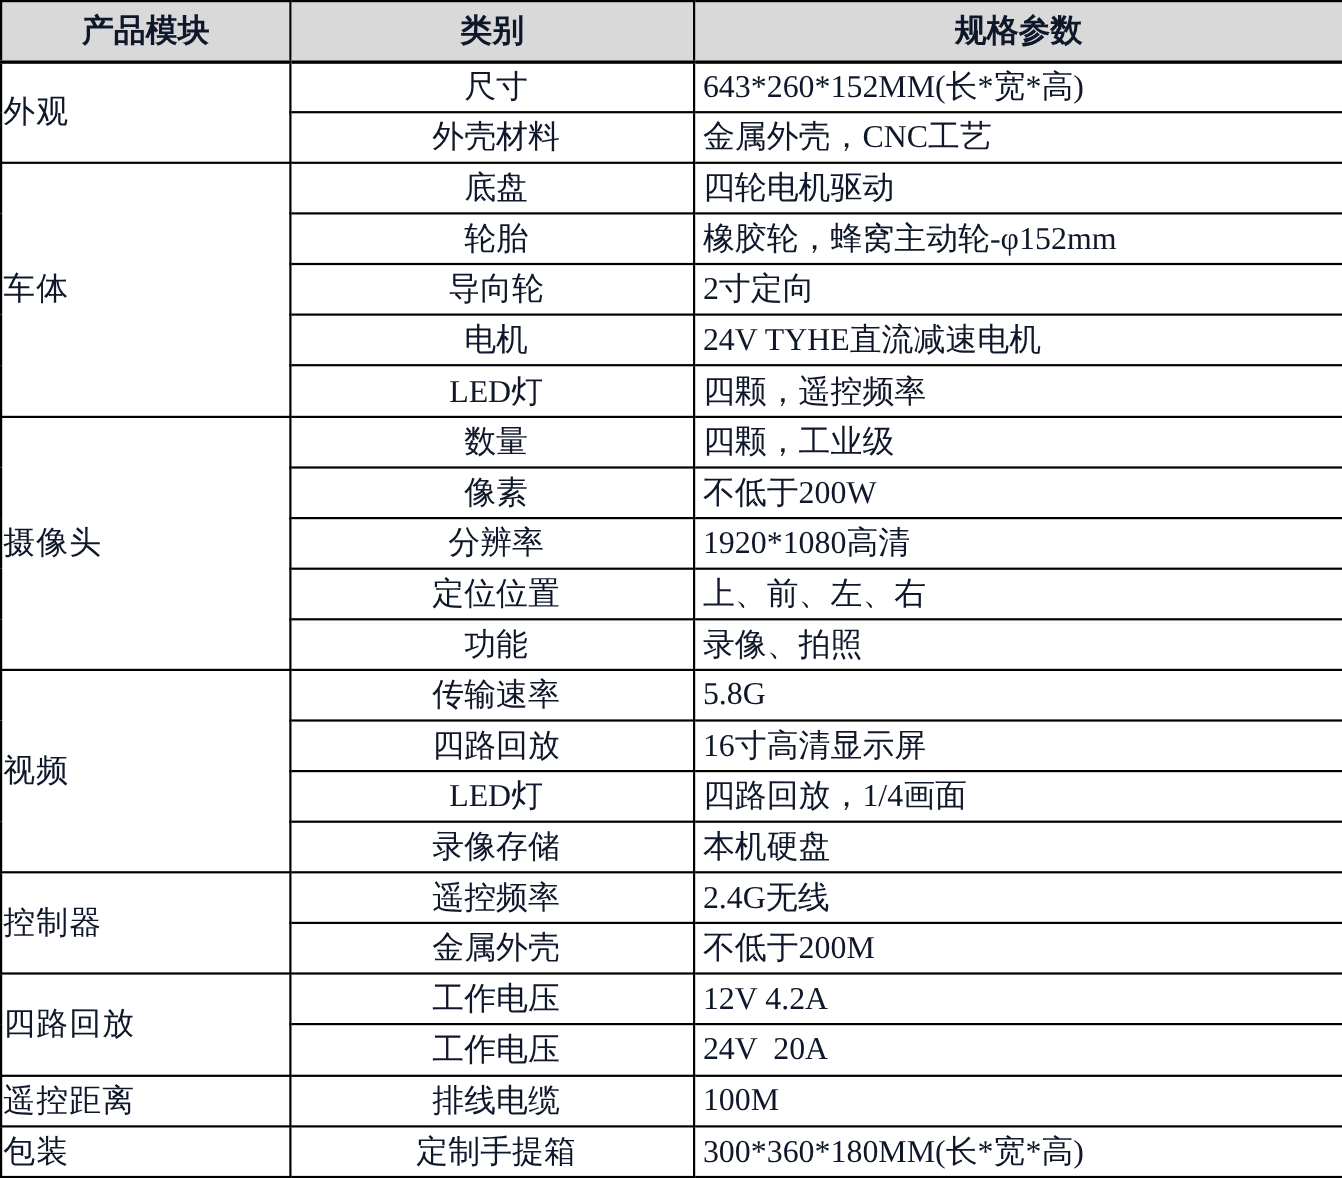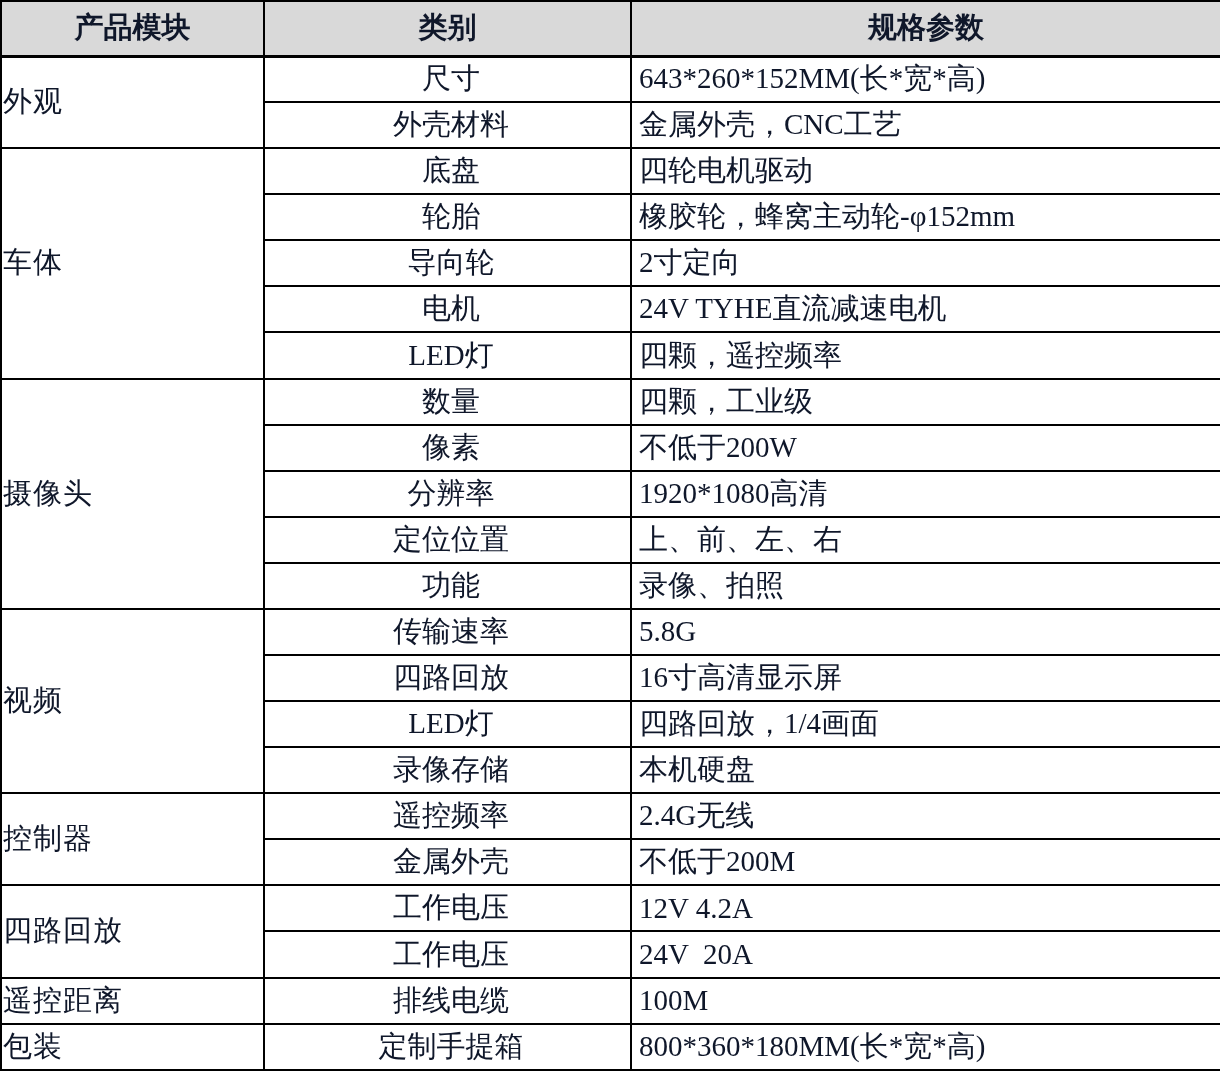--- a/index.html
+++ b/index.html
@@ -162,17 +162,17 @@
           <td class="spec-cell">24V  20A</td>
         </tr>
         <tr>
           <td class="module-cell" rowspan="1">遥控距离</td>
           <td class="category-cell">排线电缆</td>
           <td class="spec-cell">100M</td>
         </tr>
         <tr>
           <td class="module-cell" rowspan="1">包装</td>
           <td class="category-cell">定制手提箱</td>
-          <td class="spec-cell">800*360*180MM(长*宽*高)</td>
+          <td class="spec-cell">300*360*180MM(长*宽*高)</td>
         </tr>
       </tbody>
   </table>
 </div>
 
 </body></html>

